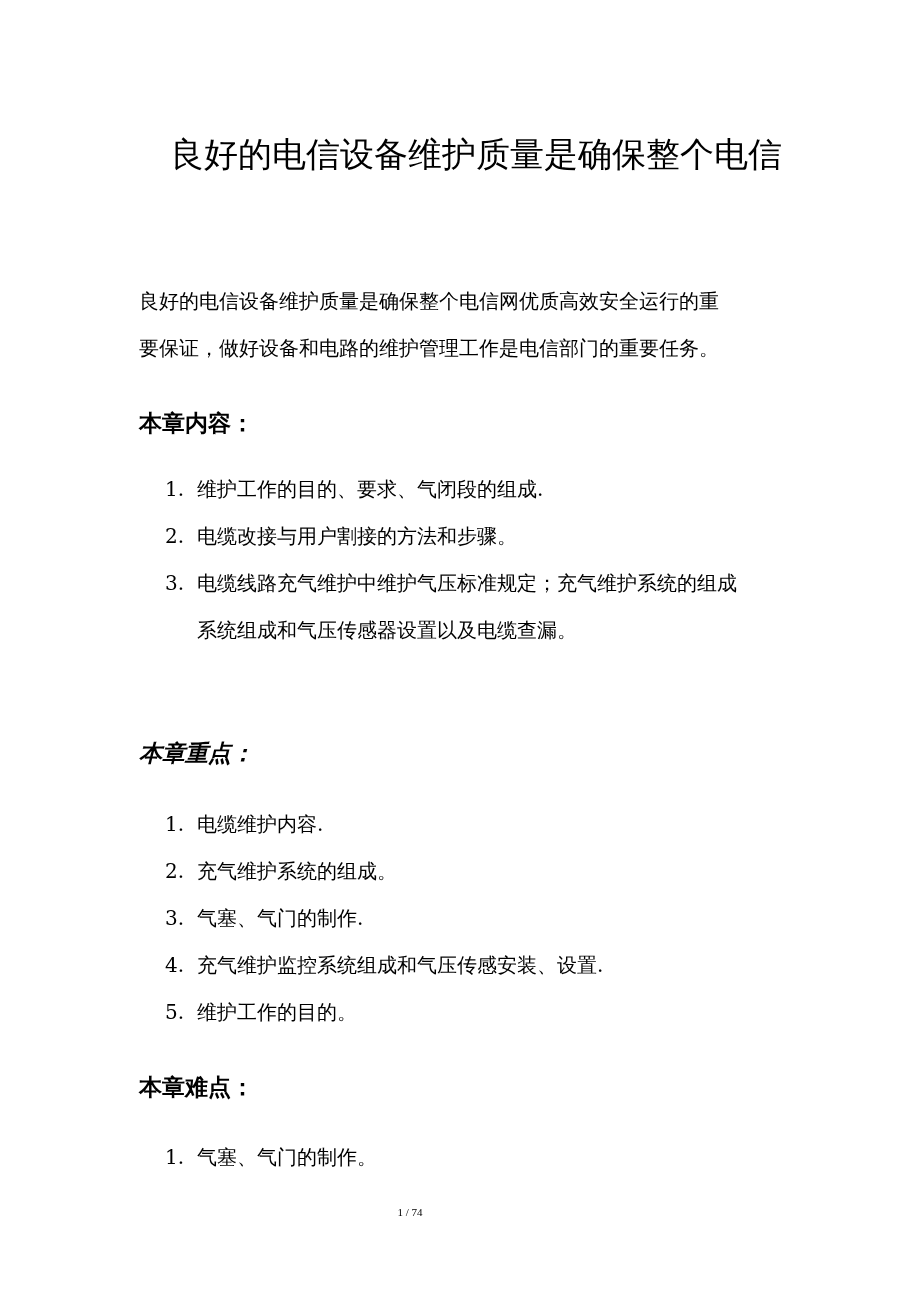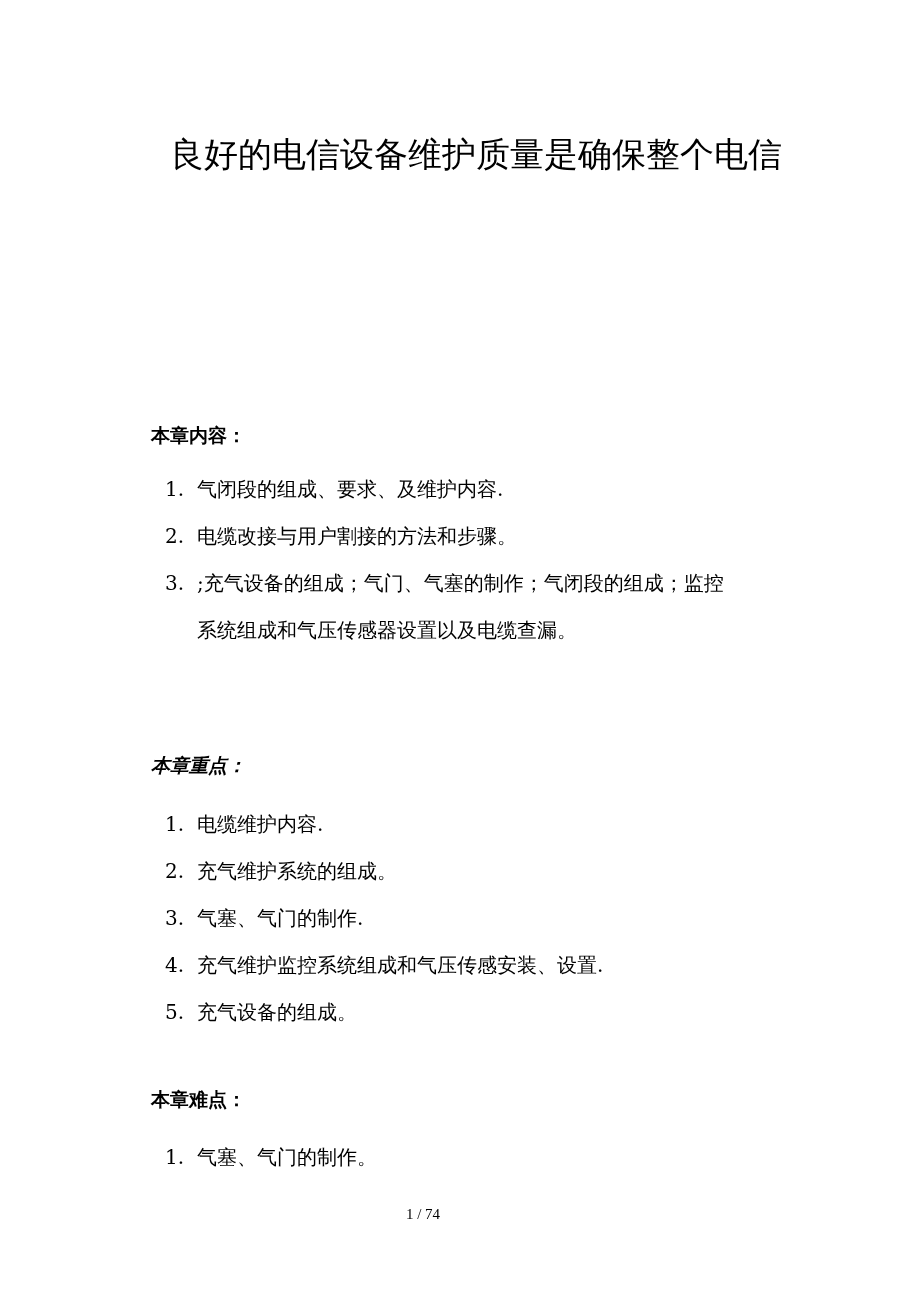--- a/index.html
+++ b/index.html
@@ -39,23 +39,23 @@
       width: 660px;
       font-size: 20px;
       line-height: 47px;
       top: 278px;
       margin: 0;
     }
     .para span { display: block; white-space: nowrap; }
     .section-heading {
       position: absolute;
       left: 139px;
-      font-size: 19px;
+      font-size: 23px;
       font-weight: bold;
-      margin: 12px;
+      margin: 0;
       font-family: "DejaVu Sans", "Liberation Sans", sans-serif;
       line-height: 26px;
     }
     .list {
       position: absolute;
       left: 165px;
       width: 640px;
       margin: 0;
       padding: 0;
       list-style: none;
@@ -71,48 +71,51 @@
       left: 0;
       top: 0;
     }
     .list li .line { display: block; white-space: nowrap; }
     .footer {
       position: absolute;
       top: 1206px;
       left: 0;
       width: 820px;
       text-align: center;
-      font-size: 15px;
+      font-size: 11px;
       font-family: "Liberation Serif", "DejaVu Serif", serif;
-      padding-left: 13px;
     }
   </style>
 </head>
 <body>
 
 <div class="page">
 
   <h1 class="title">
     <span>良好的电信设备维护质量是确保整个电信</span>
   </h1>
 
+  <p class="para">
+    <span>良好的电信设备维护质量是确保整个电信网优质高效安全运行的重</span>
+    <span>要保证，做好设备和电路的维护管理工作是电信部门的重要任务。</span>
+  </p>
 
   <h2 class="section-heading" style="top:410px;">本章内容：</h2>
   <ol class="list" style="top:466px;">
     <li>
       <span class="num">1.</span>
-      <span class="line">气闭段的组成、要求、及维护内容.</span>
+      <span class="line">维护工作的目的、要求、气闭段的组成.</span>
     </li>
     <li>
       <span class="num">2.</span>
       <span class="line">电缆改接与用户割接的方法和步骤。</span>
     </li>
     <li>
       <span class="num">3.</span>
-      <span class="line">;充气设备的组成；气门、气塞的制作；气闭段的组成；监控</span>
+      <span class="line">电缆线路充气维护中维护气压标准规定；充气维护系统的组成</span>
       <span class="line">系统组成和气压传感器设置以及电缆查漏。</span>
     </li>
   </ol>
 
   <h2 class="section-heading" style="top:740px;font-style:italic;">本章重点：</h2>
   <ol class="list" style="top:801px;">
     <li>
       <span class="num">1.</span>
       <span class="line">电缆维护内容.</span>
     </li>
@@ -123,21 +126,21 @@
     <li>
       <span class="num">3.</span>
       <span class="line">气塞、气门的制作.</span>
     </li>
     <li>
       <span class="num">4.</span>
       <span class="line">充气维护监控系统组成和气压传感安装、设置.</span>
     </li>
     <li>
       <span class="num">5.</span>
-      <span class="line">充气设备的组成。</span>
+      <span class="line">维护工作的目的。</span>
     </li>
   </ol>
 
   <h2 class="section-heading" style="top:1074px;">本章难点：</h2>
   <ol class="list" style="top:1134px;">
     <li>
       <span class="num">1.</span>
       <span class="line">气塞、气门的制作。</span>
     </li>
   </ol>

